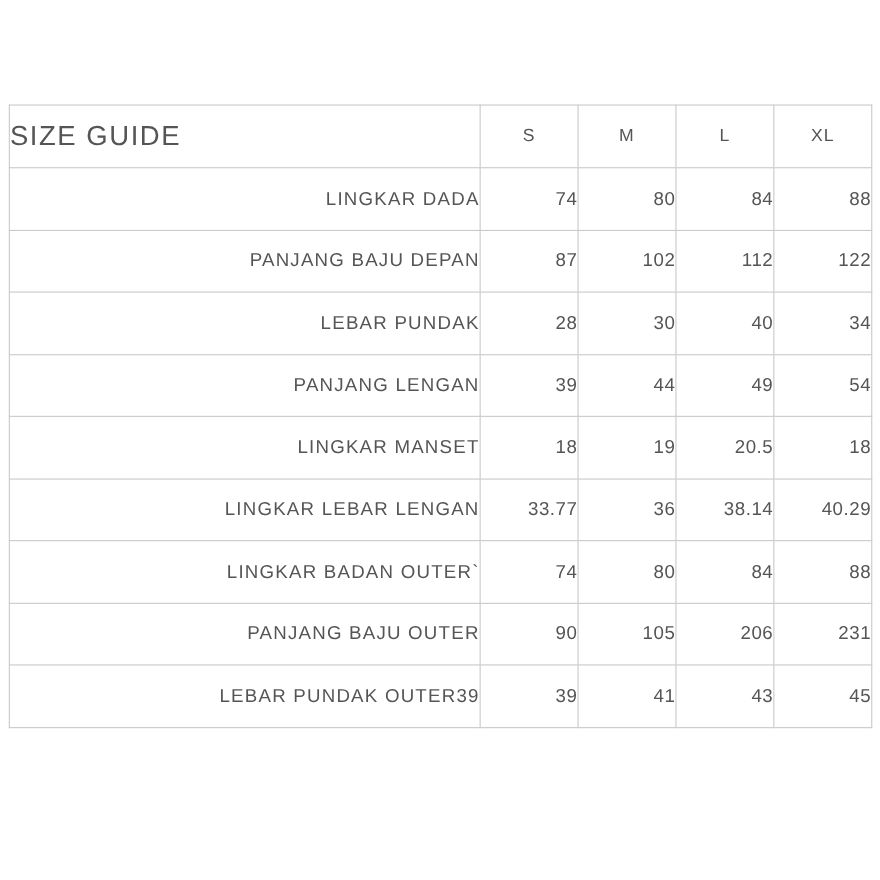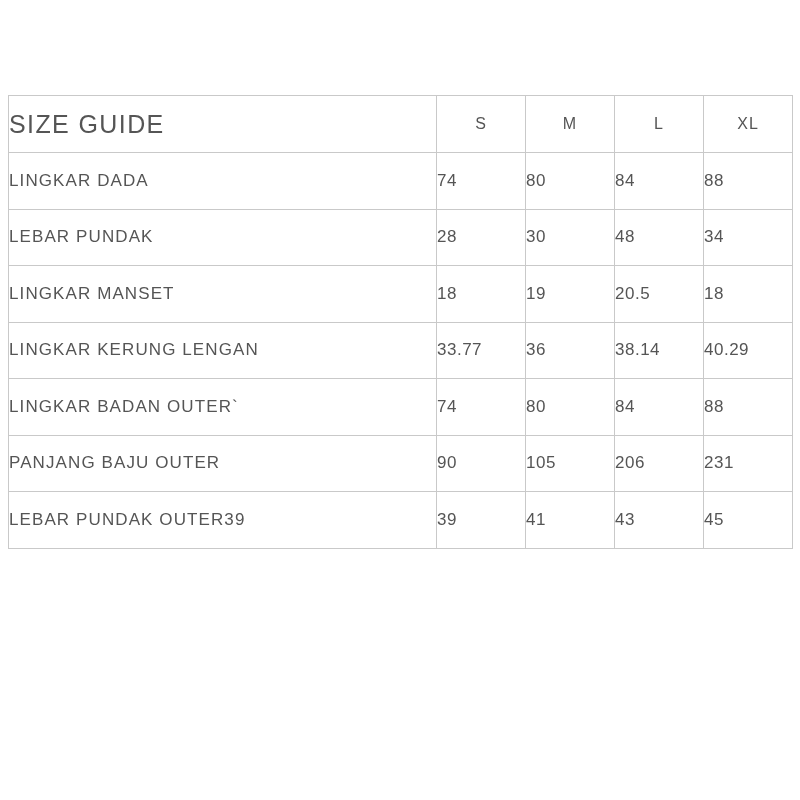--- a/index.html
+++ b/index.html
@@ -55,29 +55,29 @@
   .size-head {
     text-align: center;
     font-size: 16px;
     letter-spacing: 1px;
     color: #555555;
   }
   .body-row td {
     height: 55.5px;
   }
   .row-label {
-    text-align: left;
+    text-align: right;
     padding-left: 18px;
     font-size: 17px;
     letter-spacing: 1.1px;
     color: #555555;
     margin-top: 42px;
   }
   .row-val {
-    text-align: left;
+    text-align: right;
     font-size: 17px;
     letter-spacing: 0.5px;
     color: #555555;
   }
   
   .clip-row td {
     border-bottom: none;
   }
   .bottom-mask {
     position: absolute;
@@ -112,35 +112,49 @@
       </thead>
       <tbody>
         <tr class="body-row">
           <td class="row-label">LINGKAR DADA</td>
           <td class="row-val">74</td>
           <td class="row-val">80</td>
           <td class="row-val">84</td>
           <td class="row-val">88</td>
         </tr>
         <tr class="body-row">
+          <td class="row-label">PANJANG BAJU DEPAN</td>
+          <td class="row-val">87</td>
+          <td class="row-val">102</td>
+          <td class="row-val">112</td>
+          <td class="row-val">122</td>
+        </tr>
+        <tr class="body-row">
           <td class="row-label">LEBAR PUNDAK</td>
           <td class="row-val">28</td>
           <td class="row-val">30</td>
-          <td class="row-val">48</td>
+          <td class="row-val">40</td>
           <td class="row-val">34</td>
+        </tr>
+        <tr class="body-row">
+          <td class="row-label">PANJANG LENGAN</td>
+          <td class="row-val">39</td>
+          <td class="row-val">44</td>
+          <td class="row-val">49</td>
+          <td class="row-val">54</td>
         </tr>
         <tr class="body-row">
           <td class="row-label">LINGKAR MANSET</td>
           <td class="row-val">18</td>
           <td class="row-val">19</td>
           <td class="row-val">20.5</td>
           <td class="row-val">18</td>
         </tr>
         <tr class="body-row">
-          <td class="row-label">LINGKAR KERUNG LENGAN</td>
+          <td class="row-label">LINGKAR LEBAR LENGAN</td>
           <td class="row-val">33.77</td>
           <td class="row-val">36</td>
           <td class="row-val">38.14</td>
           <td class="row-val">40.29</td>
         </tr>
         <tr class="body-row">
           <td class="row-label">LINGKAR BADAN OUTER`</td>
           <td class="row-val">74</td>
           <td class="row-val">80</td>
           <td class="row-val">84</td>

